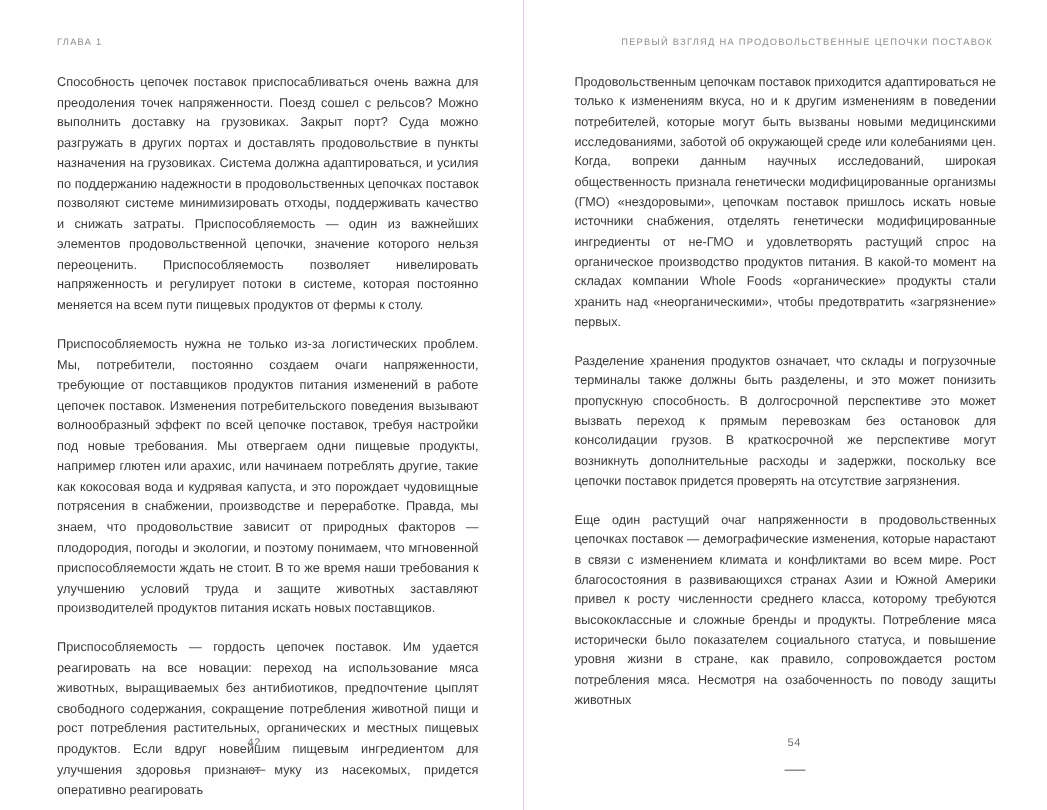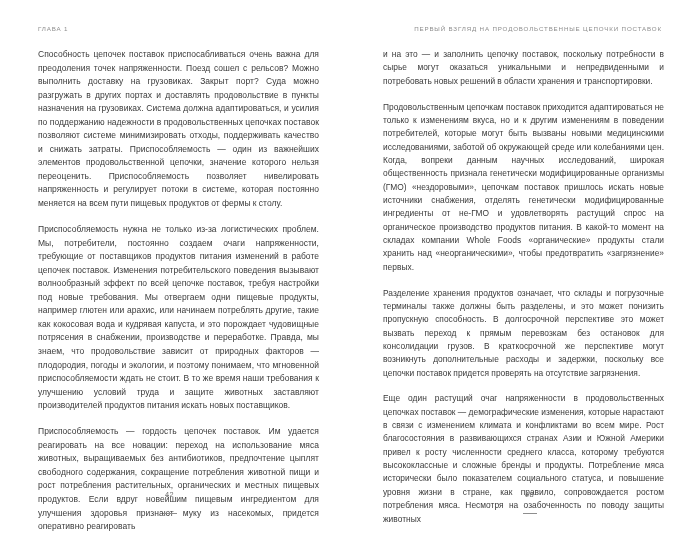--- a/index.html
+++ b/index.html
@@ -106,24 +106,23 @@
 
     <div class="folio-wrap">
       <div class="folio">42</div>
     </div>
   </div>
 
   <div class="page page-right">
     <div class="running-head running-head-right">ПЕРВЫЙ ВЗГЛЯД НА ПРОДОВОЛЬСТВЕННЫЕ ЦЕПОЧКИ ПОСТАВОК</div>
 
     <div class="body-col">
-      <p class="para">и на это — и заполнить цепочку поставок, поскольку потребности в сырье могут оказаться уникальными и непредвиденными и потребовать новых решений в области хранения и транспортировки.</p>
       <p class="para">Продовольственным цепочкам поставок приходится адаптироваться не только к изменениям вкуса, но и к другим изменениям в поведении потребителей, которые могут быть вызваны новыми медицинскими исследованиями, заботой об окружающей среде или колебаниями цен. Когда, вопреки данным научных исследований, широкая общественность признала генетически модифицированные организмы (ГМО) «нездоровыми», цепочкам поставок пришлось искать новые источники снабжения, отделять генетически модифицированные ингредиенты от не-ГМО и удовлетворять растущий спрос на органическое производство продуктов питания. В какой-то момент на складах компании Whole Foods «органические» продукты стали хранить над «неорганическими», чтобы предотвратить «загрязнение» первых.</p>
       <p class="para">Разделение хранения продуктов означает, что склады и погрузочные терминалы также должны быть разделены, и это может понизить пропускную способность. В долгосрочной перспективе это может вызвать переход к прямым перевозкам без остановок для консолидации грузов. В краткосрочной же перспективе могут возникнуть дополнительные расходы и задержки, поскольку все цепочки поставок придется проверять на отсутствие загрязнения.</p>
       <p class="para">Еще один растущий очаг напряженности в продовольственных цепочках поставок — демографические изменения, которые нарастают в связи с изменением климата и конфликтами во всем мире. Рост благосостояния в развивающихся странах Азии и Южной Америки привел к росту численности среднего класса, которому требуются высококлассные и сложные бренды и продукты. Потребление мяса исторически было показателем социального статуса, и повышение уровня жизни в стране, как правило, сопровождается ростом потребления мяса. Несмотря на озабоченность по поводу защиты животных</p>
     </div>
 
     <div class="folio-wrap">
-      <div class="folio">48</div>
+      <div class="folio">54</div>
     </div>
   </div>
 
 </div>
 
 </body></html>

